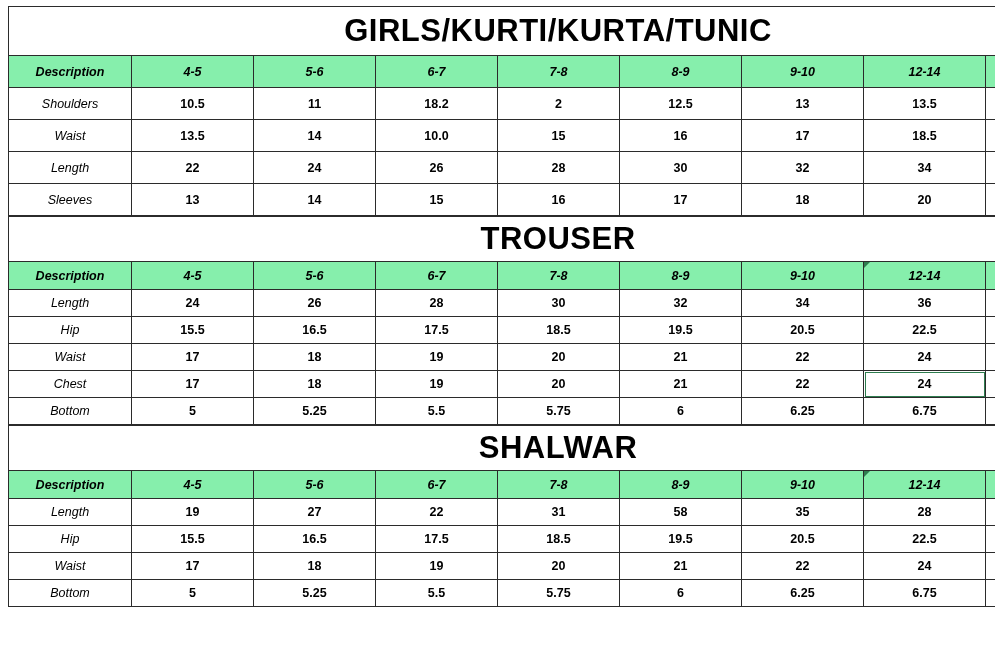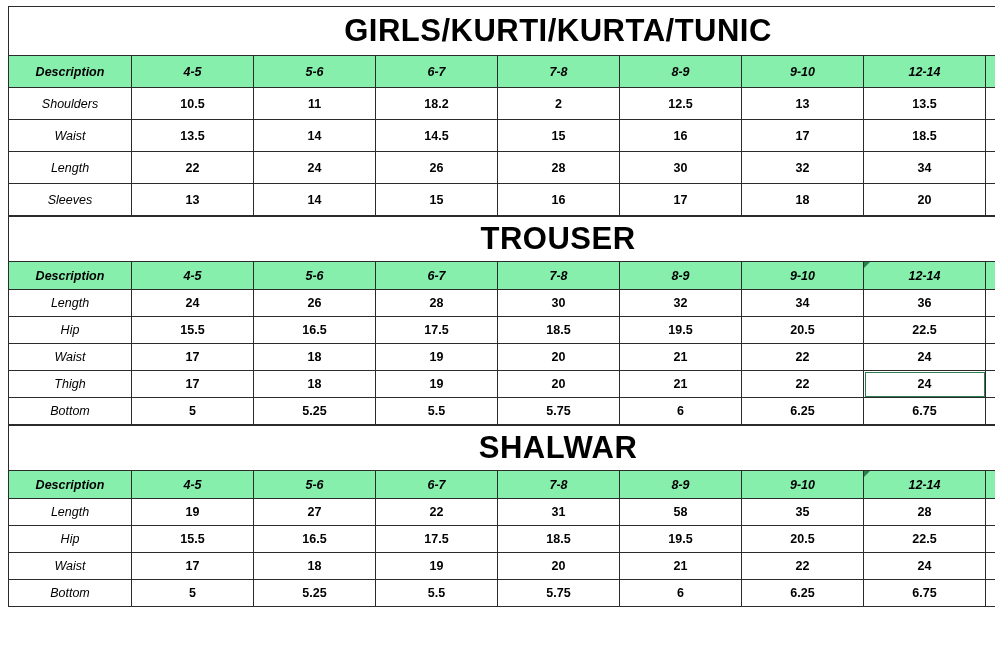--- a/index.html
+++ b/index.html
@@ -133,21 +133,21 @@
         <td>2</td>
         <td>12.5</td>
         <td>13</td>
         <td>13.5</td>
         <td>14</td>
       </tr>
       <tr class="data-row">
         <td class="label-cell">Waist</td>
         <td>13.5</td>
         <td>14</td>
-        <td>14.5</td>
+        <td>10.0</td>
         <td>15</td>
         <td>16</td>
         <td>17</td>
         <td>18.5</td>
         <td>19.5</td>
       </tr>
       <tr class="data-row">
         <td class="label-cell">Length</td>
         <td>22</td>
         <td>24</td>
@@ -226,21 +226,21 @@
         <td>17</td>
         <td>18</td>
         <td>19</td>
         <td>20</td>
         <td>21</td>
         <td>22</td>
         <td>24</td>
         <td>25</td>
       </tr>
       <tr class="data-row">
-        <td class="label-cell">Thigh</td>
+        <td class="label-cell">Chest</td>
         <td>17</td>
         <td>18</td>
         <td>19</td>
         <td>20</td>
         <td>21</td>
         <td>22</td>
         <td class="highlight-cell">24</td>
         <td>25</td>
       </tr>
       <tr class="data-row">

